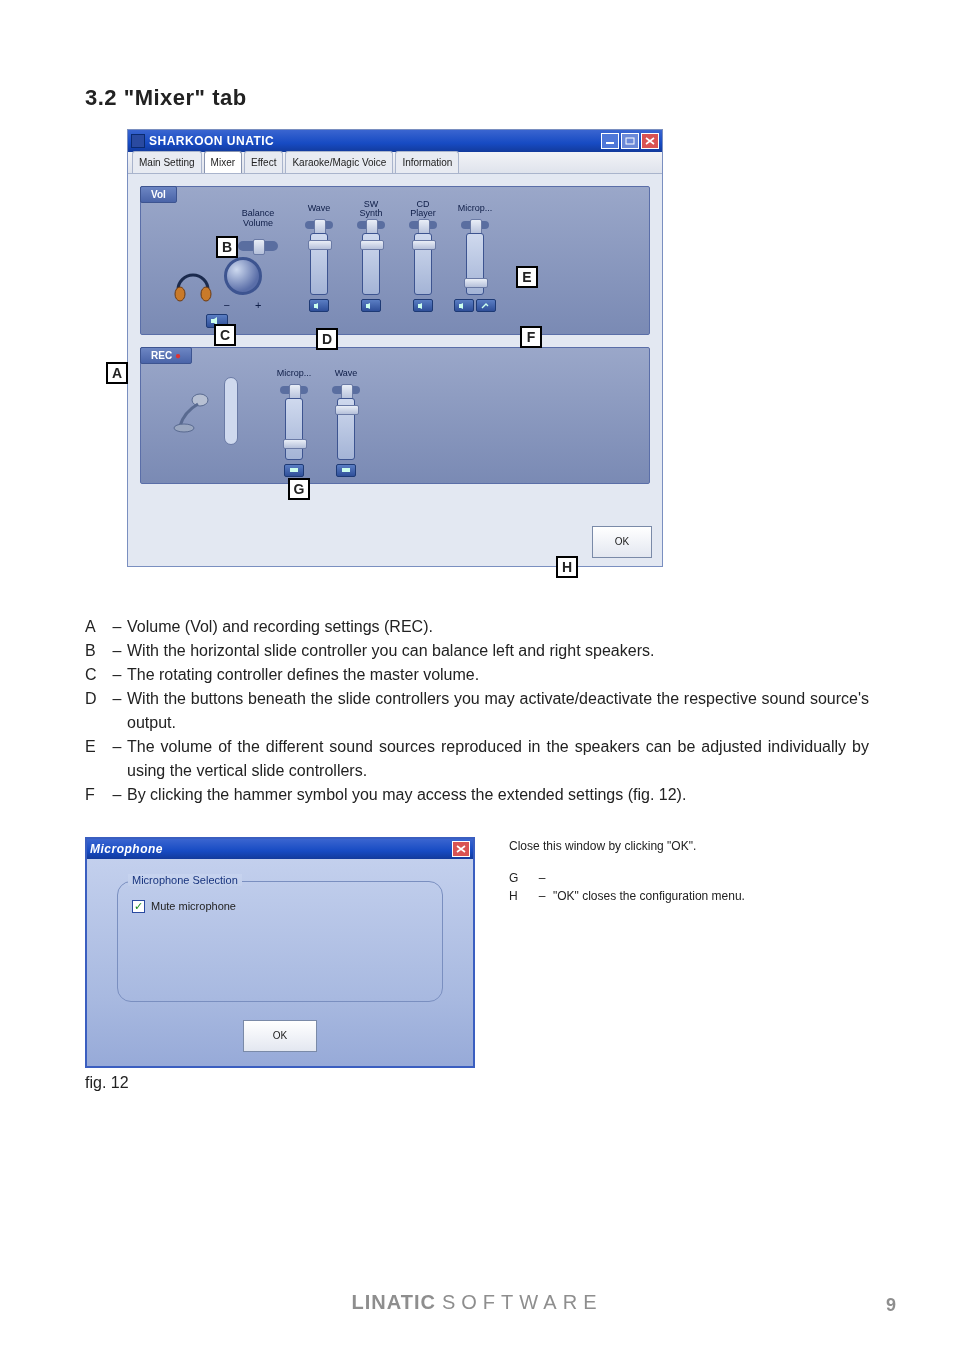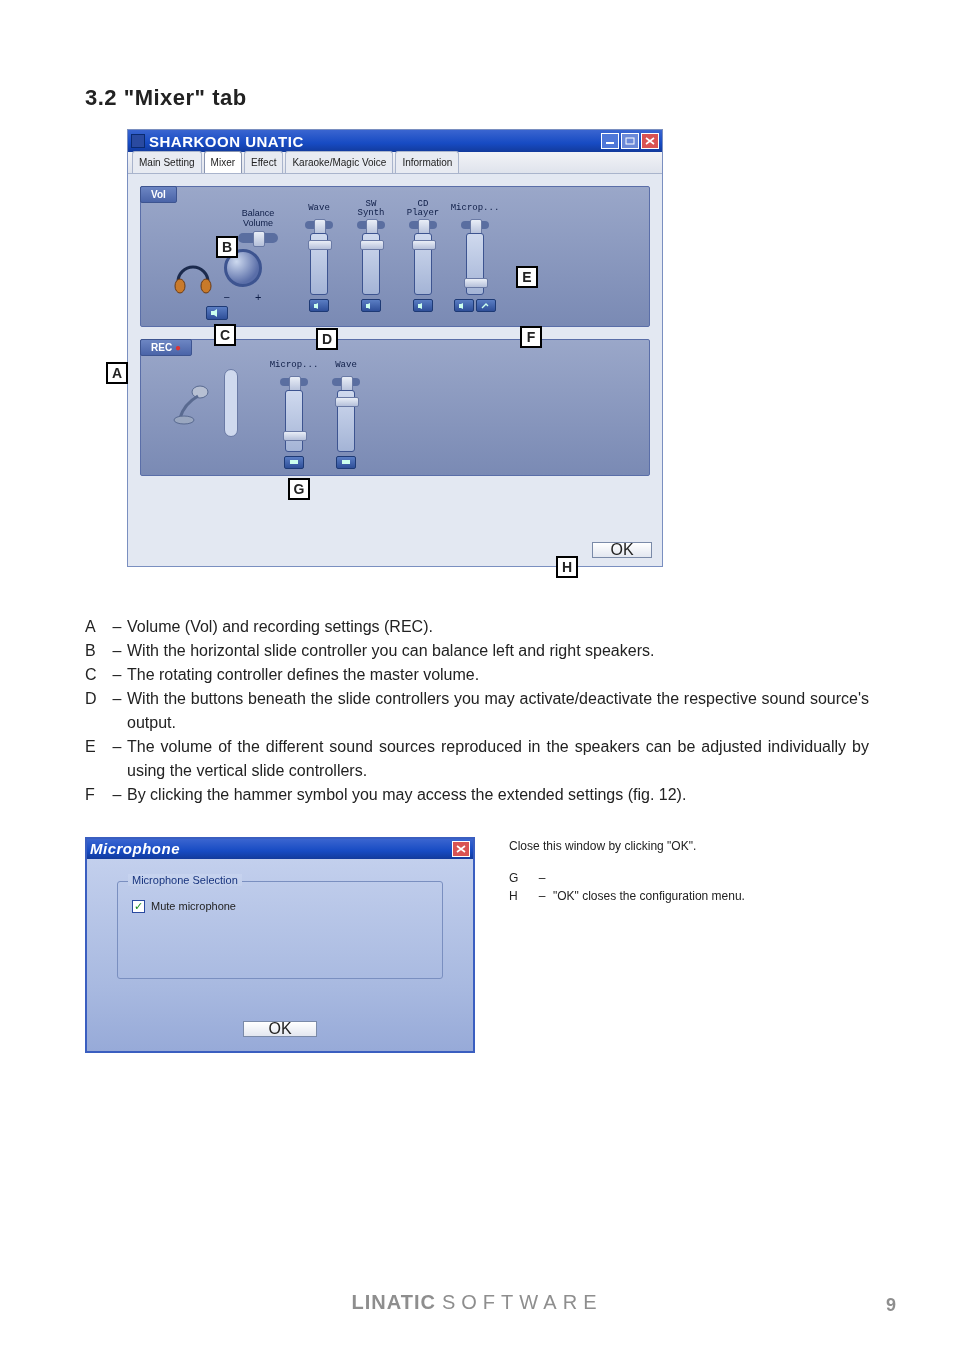--- a/index.html
+++ b/index.html
@@ -4,21 +4,21 @@
 <style>
   * { box-sizing: border-box; margin: 0; padding: 0; }
   body { width: 954px; height: 1350px; background: #fff; font-family: Arial, Helvetica, sans-serif; color: #222; position: relative; }
   .page { padding: 85px 85px 0 85px; }
   .sect-title { font-size: 22px; font-weight: bold; margin-bottom: 18px; letter-spacing: .5px; }
 
   
   .appwin { width: 536px; margin-left: 42px; border: 1px solid #7a8fc0; background: #e3e8f2; position: relative; }
   .titlebar { height: 22px; background: linear-gradient(180deg,#3a65d0 0%,#174bc3 60%,#123a9c 100%); display: flex; align-items: center; padding: 0 3px; }
   .titlebar .tb-icon { width: 14px; height: 14px; background: #2a4aa0; border: 1px solid #0a2a70; margin-right: 4px; }
-  .titlebar .tb-title { color: #fff; font-size: 15px; font-weight: bold; letter-spacing: .5px; flex: 1; }
+  .titlebar .tb-title { color: #fff; font-size: 12px; font-weight: bold; letter-spacing: .5px; flex: 1; }
   .winbtns { display: flex; gap: 2px; }
   .winbtn { width: 18px; height: 16px; border: 1px solid #fff; display: flex; align-items: center; justify-content: center; font-size: 10px; color: #fff; }
   .winbtn.min { background: #4f77d8; }
   .winbtn.max { background: #6b89d8; }
   .winbtn.close { background: #d95353; }
   .winbtn.close::after { content:""; }
   .winbtn svg { display:block; }
 
   
   .tabbar { height: 22px; background: linear-gradient(#f2f3f7,#dfe3ec); display: flex; align-items: flex-end; padding: 0 4px; border-bottom: 1px solid #a9b4cc; font-size: 10px; }
@@ -26,61 +26,61 @@
   .tab.active { background: #fff; font-weight: normal; border-color:#8894b0; }
 
   
   .mixerbody { padding: 12px 12px 8px 12px; }
   .panel { border: 1px solid #5a6ea8; border-radius: 2px; background: linear-gradient(180deg,#9aa7c9 0%,#7a8ab4 100%); padding: 8px 8px 6px 8px; margin-bottom: 12px; color: #e6eaf5; font-size: 10px; position: relative; }
   .panel .panel-hdr { position: absolute; top: -1px; left: -1px; padding: 2px 10px; font-size: 10px; font-weight: bold; color:#fff; background: linear-gradient(180deg,#6d86c3,#4a64a8); border: 1px solid #3d5490; border-radius: 2px; }
   .panel .panel-hdr.rec::after { content: " ●"; color:#d33; }
   .rowflex { display:flex; align-items:flex-start; }
 
   .volblock { width: 135px; padding-top: 14px; display:flex; flex-direction:column; align-items:center; }
-  .bal-lbl { font-size: 9px; color:#0e1d47; text-align:center; line-height: 1.1; margin-bottom: 4px; }
+  .bal-lbl { font-size: 9px; color:#0e1d47; text-align:center; line-height: 1.1; margin-bottom: 12px; }
   .balslider { width: 40px; height: 10px; background:#5a6ea0; border-radius: 5px; position:relative; }
   .balslider::after { content:""; position:absolute; top:-2px; left:50%; width:10px; height:14px; margin-left:-5px; background:linear-gradient(#e9eef7,#b5c0da); border:1px solid #6a7aa5; border-radius:2px; }
   .headphones { width: 42px; height: 36px; margin: 10px 0 6px; }
   .dial { width: 38px; height: 38px; border-radius: 50%; background: radial-gradient(circle at 30% 30%, #cdd9ef, #5a6ea8 70%); border: 3px solid #3d5490; position:relative; margin: 0 auto 4px; }
   .dialrow { display:flex; align-items:center; gap:3px; font-size:11px; color:#0e1d47;}
   .mutebtn { width: 22px; height: 14px; background: linear-gradient(#5a7dc3,#2f4f99); border:1px solid #1e3a75; border-radius:2px; margin: 3px auto 0; display:flex; align-items:center; justify-content:center; }
   .mutebtn svg{display:block}
 
   .channels { display:flex; gap: 10px; padding-left: 14px; padding-top: 4px;}
-  .chan { width: 42px; display:flex; flex-direction:column; align-items:center; font-size: 9px; color:#0e1d47;font-family:Liberation Mono, monospace; }
+  .chan { width: 42px; display:flex; flex-direction:column; align-items:center; font-size: 9px; color:#0e1d47; }
   .chan .clbl { height: 20px; display:flex; align-items:center; justify-content:center; text-align:center; line-height:1.05; }
   .chan .bal { margin: 2px 0 4px; }
   .chan .bal .balslider{width:28px; height:8px;}
   .vslider { width: 18px; height: 62px; border:1px solid #3d5490; border-radius:3px; background: linear-gradient(#cfd9ee,#a4b4d6); position:relative; margin-bottom:4px;}
   .vslider .thumb { position:absolute; left:-3px; width:24px; height:10px; background:linear-gradient(#e9eef7,#b5c0da); border:1px solid #6a7aa5; border-radius:2px; }
   .chanbtns { display:flex; gap:2px;}
   .smbtn { width:20px; height:13px; background:linear-gradient(#5a7dc3,#2f4f99); border:1px solid #1e3a75; border-radius:2px; display:flex; align-items:center; justify-content:center;}
   .recimg { width: 110px; height: 94px; display:flex; flex-direction:column; align-items:center; justify-content:center; padding-top:16px;}
   .mic { width: 46px; height: 46px; }
   .pillslider { width: 14px; height: 68px; border-radius: 7px; background:#cfd9ee; border:1px solid #6a7aa5; margin-left: 8px;}
 
   .okrow { display:flex; justify-content:flex-end; padding: 22px 10px 8px; }
-  .okbtn { width: 60px; height: 16px; border:1px solid #7a8aa8; background: linear-gradient(#fff,#e3e7f0); font-size: 16px; display:flex; align-items:center; justify-content:center; cursor:pointer;margin-top:24px;}
+  .okbtn { width: 60px; height: 32px; border:1px solid #7a8aa8; background: linear-gradient(#fff,#e3e7f0); font-size: 10px; display:flex; align-items:center; justify-content:center; cursor:pointer;}
 
   
   .callout { position:absolute; width:22px; height:22px; background:#fff; border:2px solid #000; font-weight:bold; font-size:14px; display:flex; align-items:center; justify-content:center; z-index:5; }
 
   
   .legend { margin-top: 48px; font-size: 16px; line-height: 1.5; }
   .legend .lr { display:flex; }
   .legend .lk { width: 22px; flex:none; }
   .legend .dash { width: 20px; flex:none; text-align:center; }
   .legend .ld { flex:1; text-align: justify; }
 
   
   .row2 { display:flex; margin-top: 30px; gap: 34px; }
   .mcdlg { width: 390px; border:2px solid #3a5ec0; background: linear-gradient(180deg,#c7d3ef 0%, #a8b9e0 70%, #97aad8 100%); position:relative; }
   .mcdlg .titlebar { height:20px; }
   .mcdlg .dclose { width:18px; height:16px; background:#d95353; border:1px solid #fff; display:flex;align-items:center;justify-content:center;}
-  .grp { margin: 22px 30px 10px; border:1px solid #7a8fc0; border-radius:3px; padding: 18px 14px 65px; position:relative; }
+  .grp { margin: 22px 30px 10px; border:1px solid #7a8fc0; border-radius:14px; padding: 18px 14px 88px; position:relative; }
   .grp .glbl { position:absolute; top:-8px; left:10px; font-size:11px; color:#18347e; background: linear-gradient(180deg,#c7d3ef,#c2cfeb); padding:0 4px; }
   .chk { display:flex; align-items:center; gap:6px; font-size: 11px; color:#222; }
   .chk .box { width:13px; height:13px; border:1px solid #2a4aa0; background:#fff; display:flex; align-items:center; justify-content:center; color:#1a8a1a; font-size:11px; line-height:1; }
   .dlgok { display:flex; justify-content:center; padding: 8px 0 14px; }
 
   .rnotes { flex: 1; font-size: 12px; line-height: 1.5; text-align: justify; }
   .rnotes .sublegend { margin-top: 14px; }
   .rnotes .sublegend .lr { display:flex; }
   .rnotes .sublegend .lk { width: 22px; flex:none; }
   .rnotes .sublegend .dash { width: 22px; flex:none; text-align:center;}
@@ -357,20 +357,21 @@
           <div class="glbl">Microphone Selection</div>
           <label class="chk">
             <span class="box">✓</span>
             <span>Mute microphone</span>
           </label>
         </div>
         <div class="dlgok">
           <div class="okbtn" style="width:74px;">OK</div>
         </div>
       </div>
+      <div class="figcap" style="margin-left:0;">fig. 12</div>
     </div>
 
     <div class="rnotes">
       <div>Close this window by clicking "OK".</div>
       <div class="sublegend" id="sublegend">
           <div class="lr">
             <div class="lk">G</div>
             <div class="dash">–</div>
           </div>
           <div class="lr">

